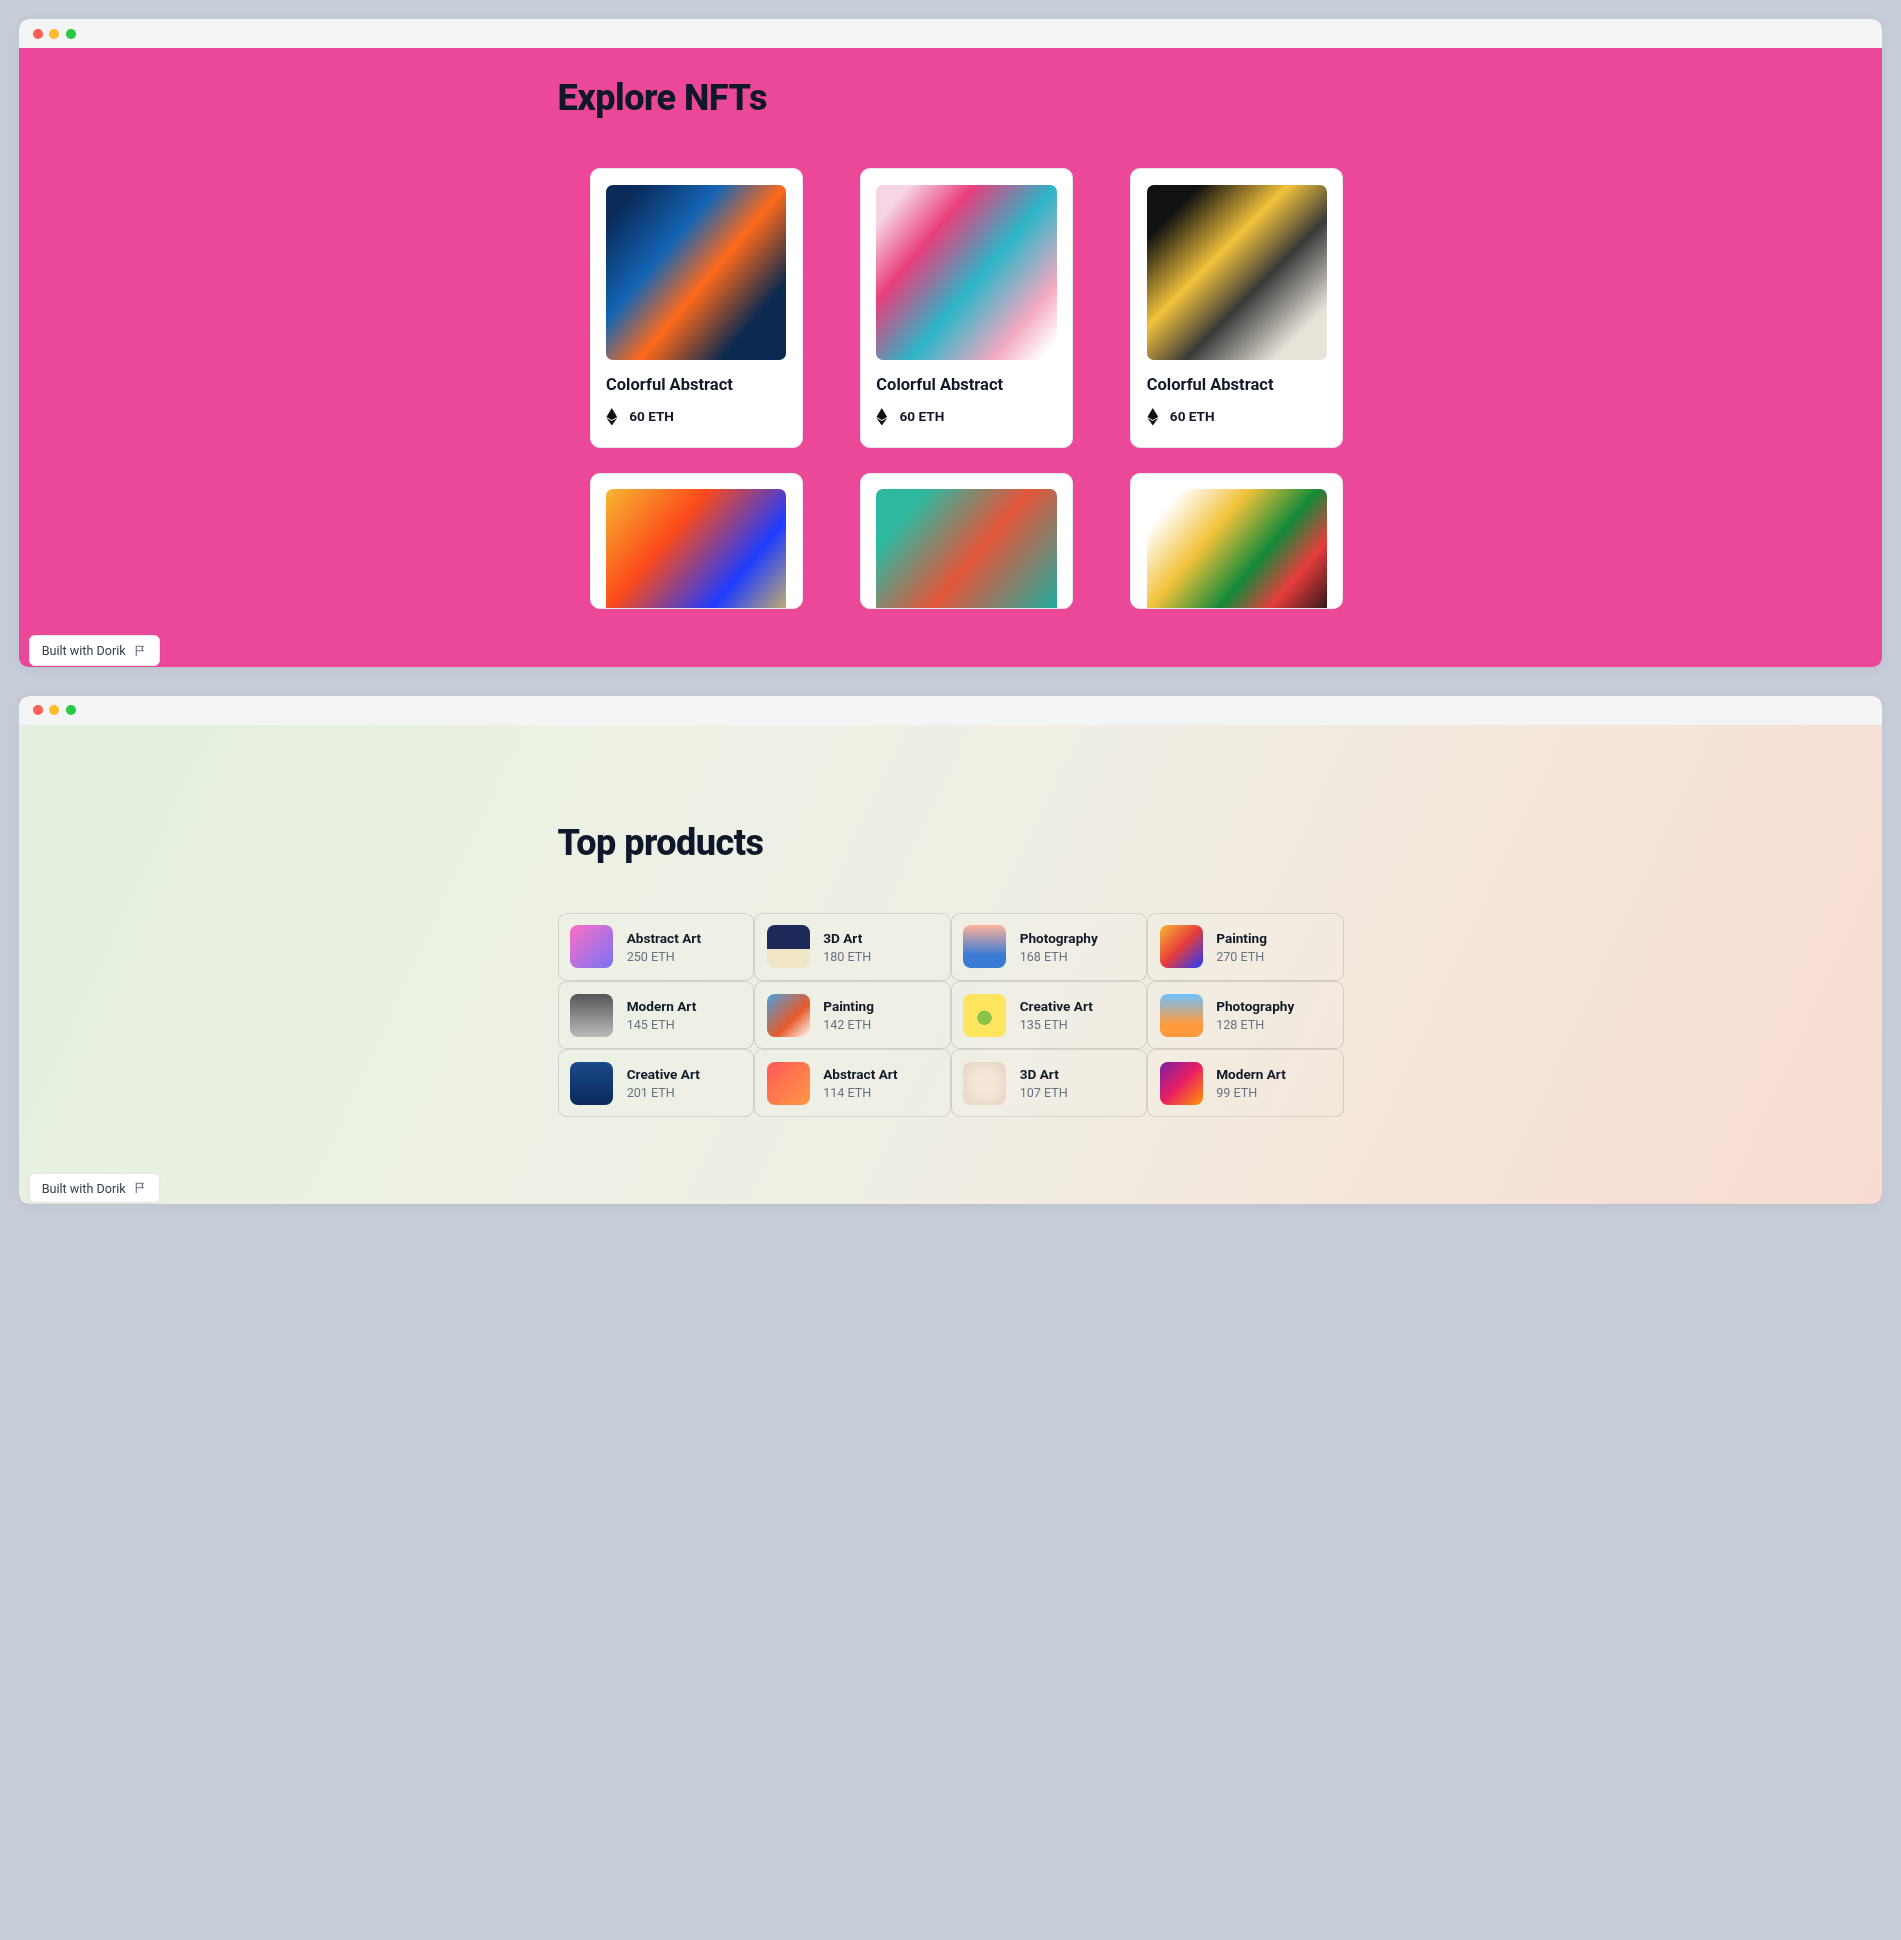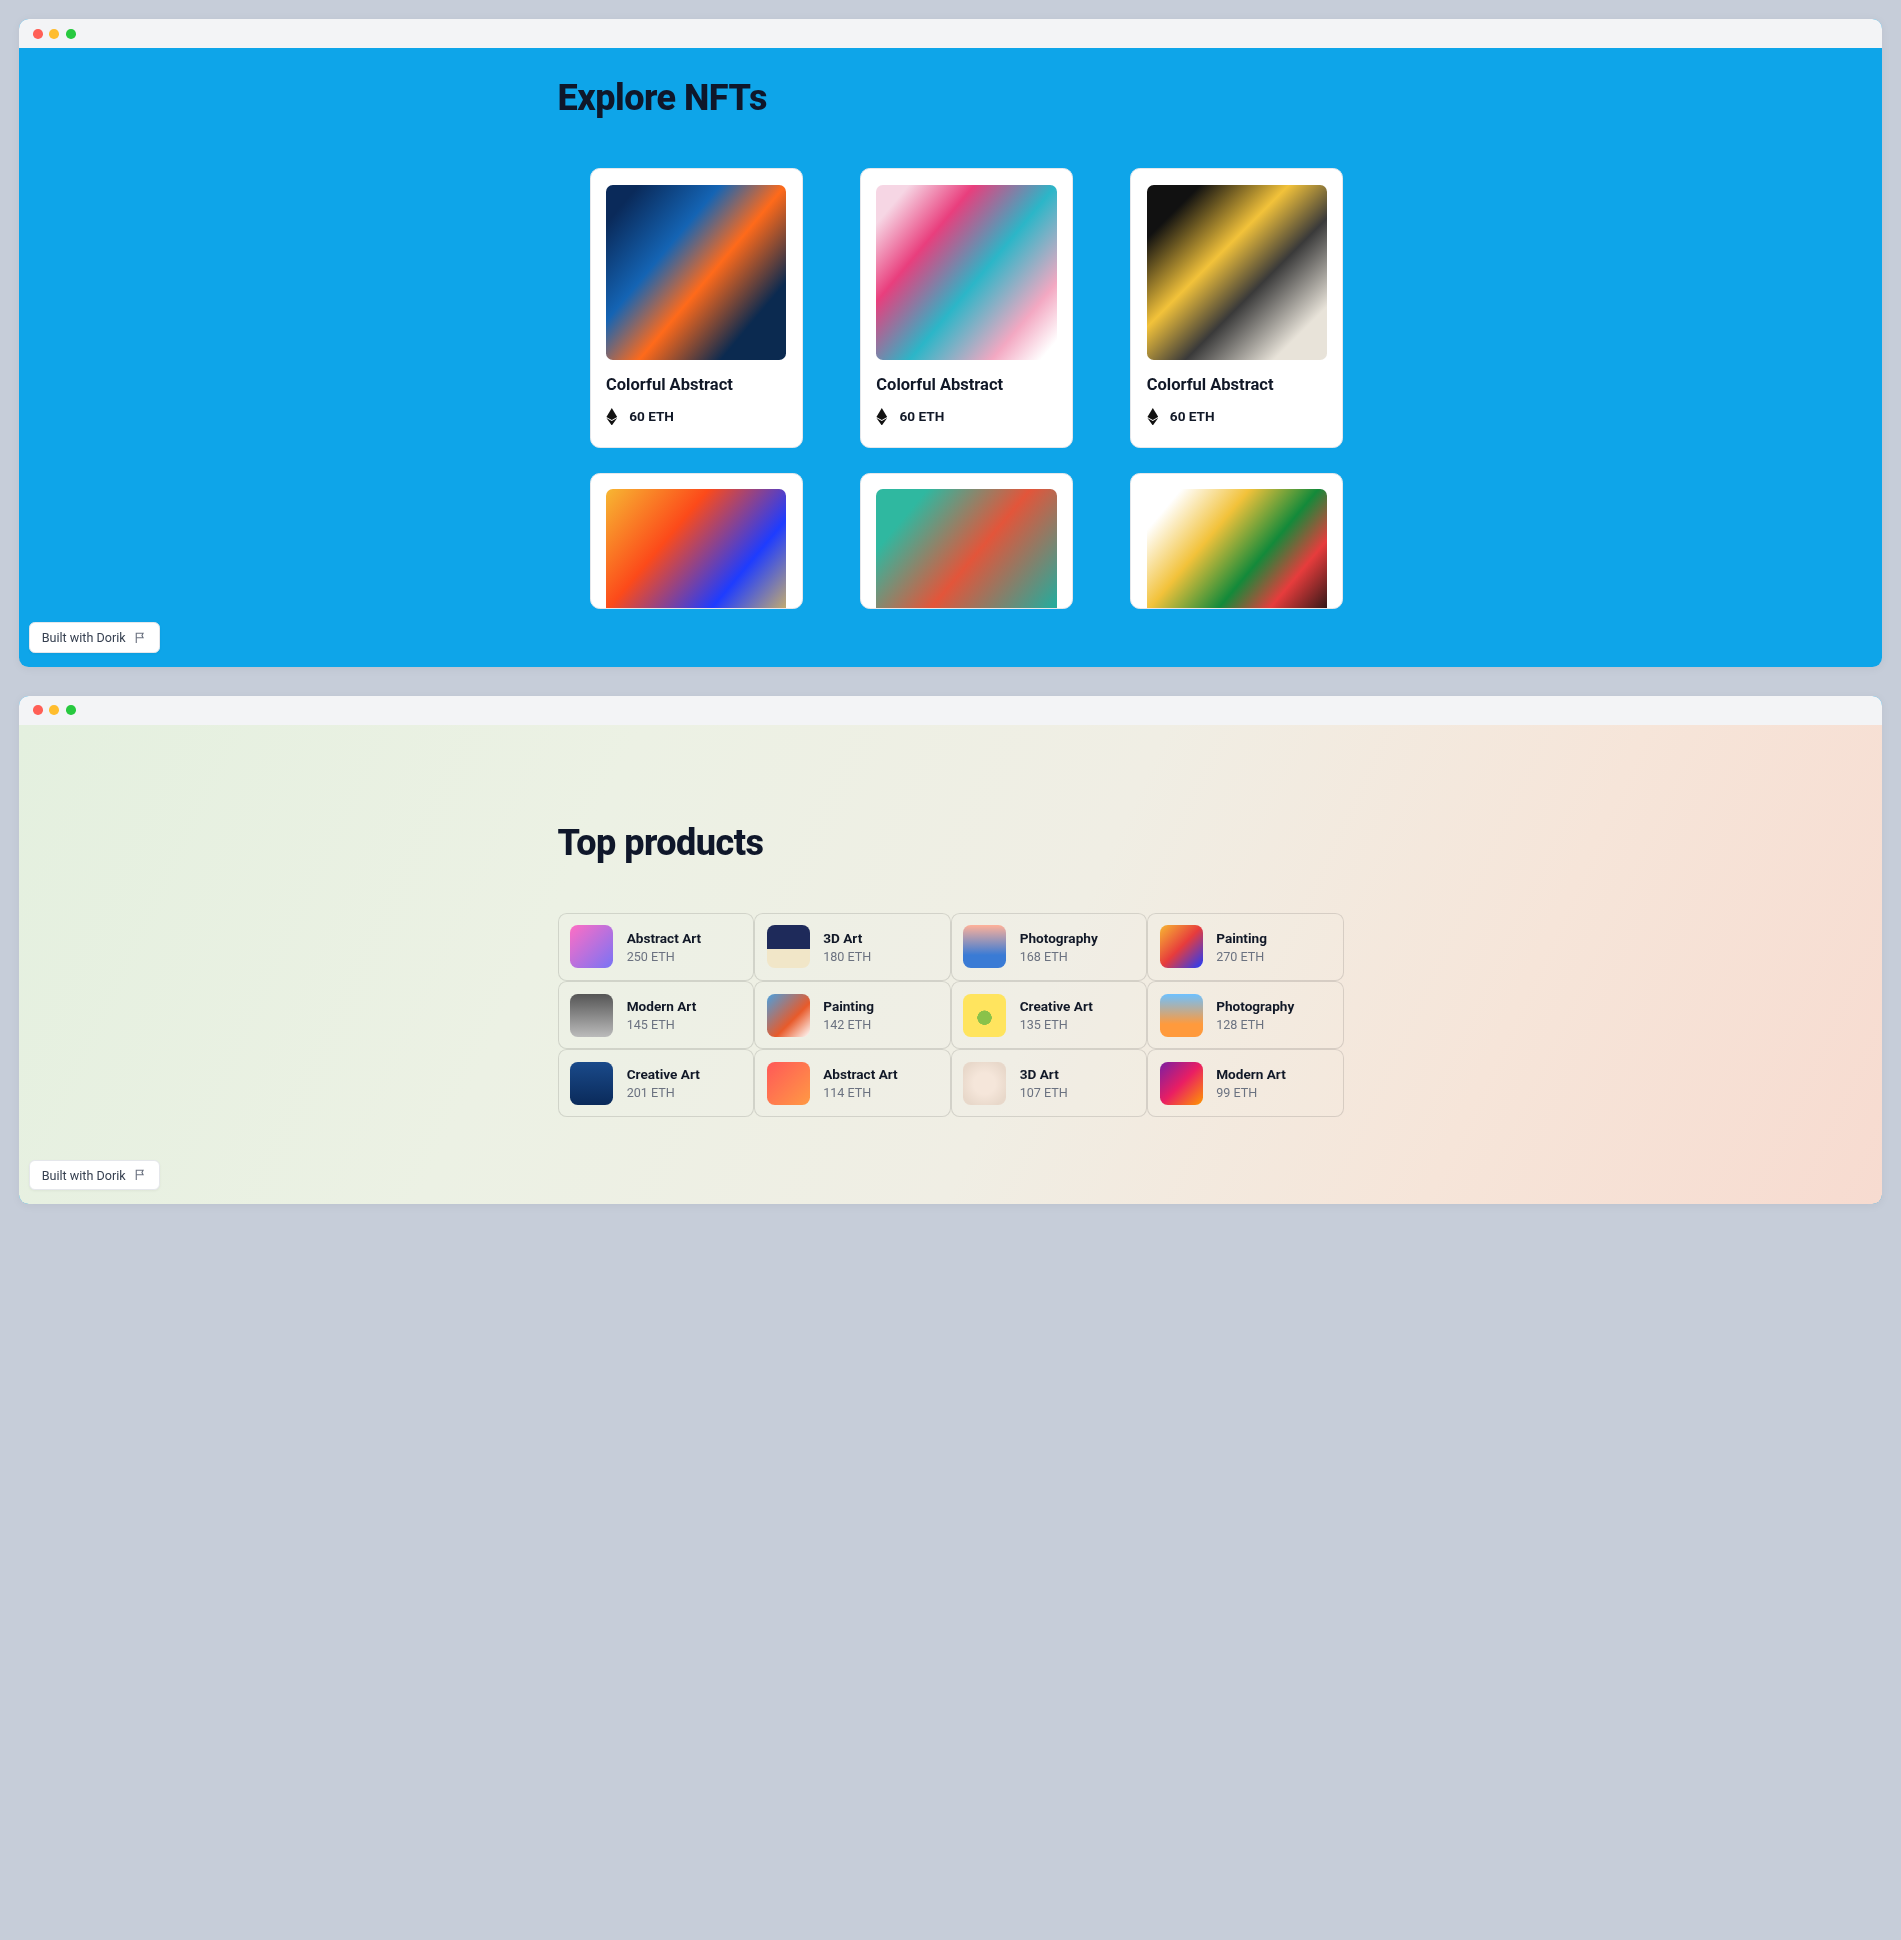--- a/index.html
+++ b/index.html
@@ -3,21 +3,21 @@
 <meta charset="utf-8">
 <style>
 * { box-sizing: border-box; margin: 0; padding: 0; }
 body {
   font-family: -apple-system, BlinkMacSystemFont, "Segoe UI", Roboto, sans-serif;
   background: #c6cdd9;
   padding: 19.4px;
   color: #111827;
 }
 .window {
-  background: #0ea5e9;
+  background: #ec4899;
   border-radius: 9.7px;
   overflow: hidden;
   margin-bottom: 29px;
   box-shadow: 0 1.9px 9.7px rgba(0,0,0,0.05);
 }
 .titlebar {
   height: 29px;
   background: #f3f4f6;
   display: flex;
   align-items: center;
@@ -66,21 +66,21 @@
   gap: 11.6px;
 }
 .eth-icon { width: 11.6px; height: 17.5px; }
 .nft-price { font-size: 13.6px; font-weight: 700; color: #111827; }
 .nft-grid.partial .nft-card.row2 { overflow: hidden; height: 136px; padding-bottom: 0; }
 .nft-grid.partial .nft-card.row2 .nft-thumb { height: 194px; }
 
 .badge {
   position: absolute;
   left: 9.7px;
-  bottom: 14px;
+  bottom: 1px;
   background: #fff;
   border: 1px solid #e5e7eb;
   border-radius: 5.8px;
   padding: 6.8px 11.6px;
   font-size: 12.6px;
   color: #374151;
   display: flex;
   align-items: center;
   gap: 7.8px;
   box-shadow: 0 1px 2.9px rgba(0,0,0,0.05);

